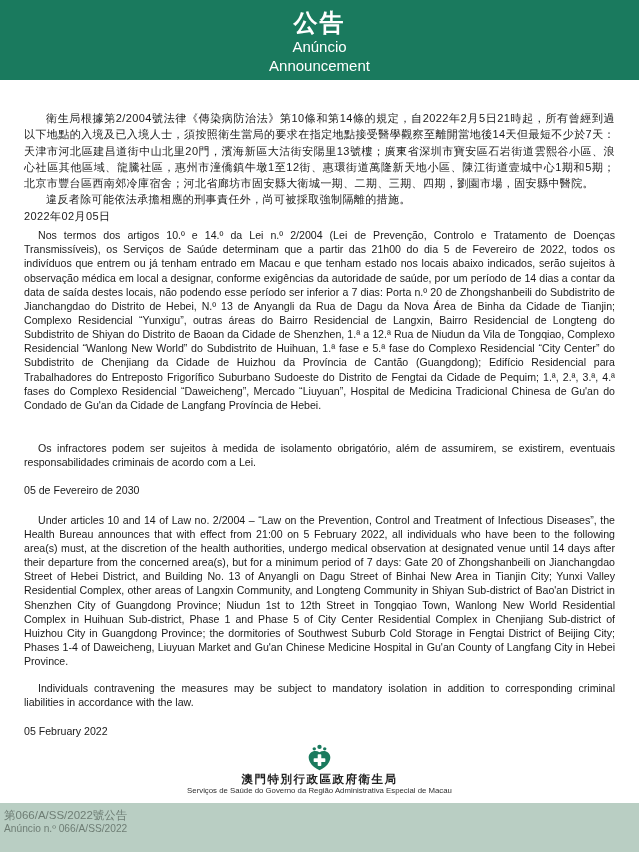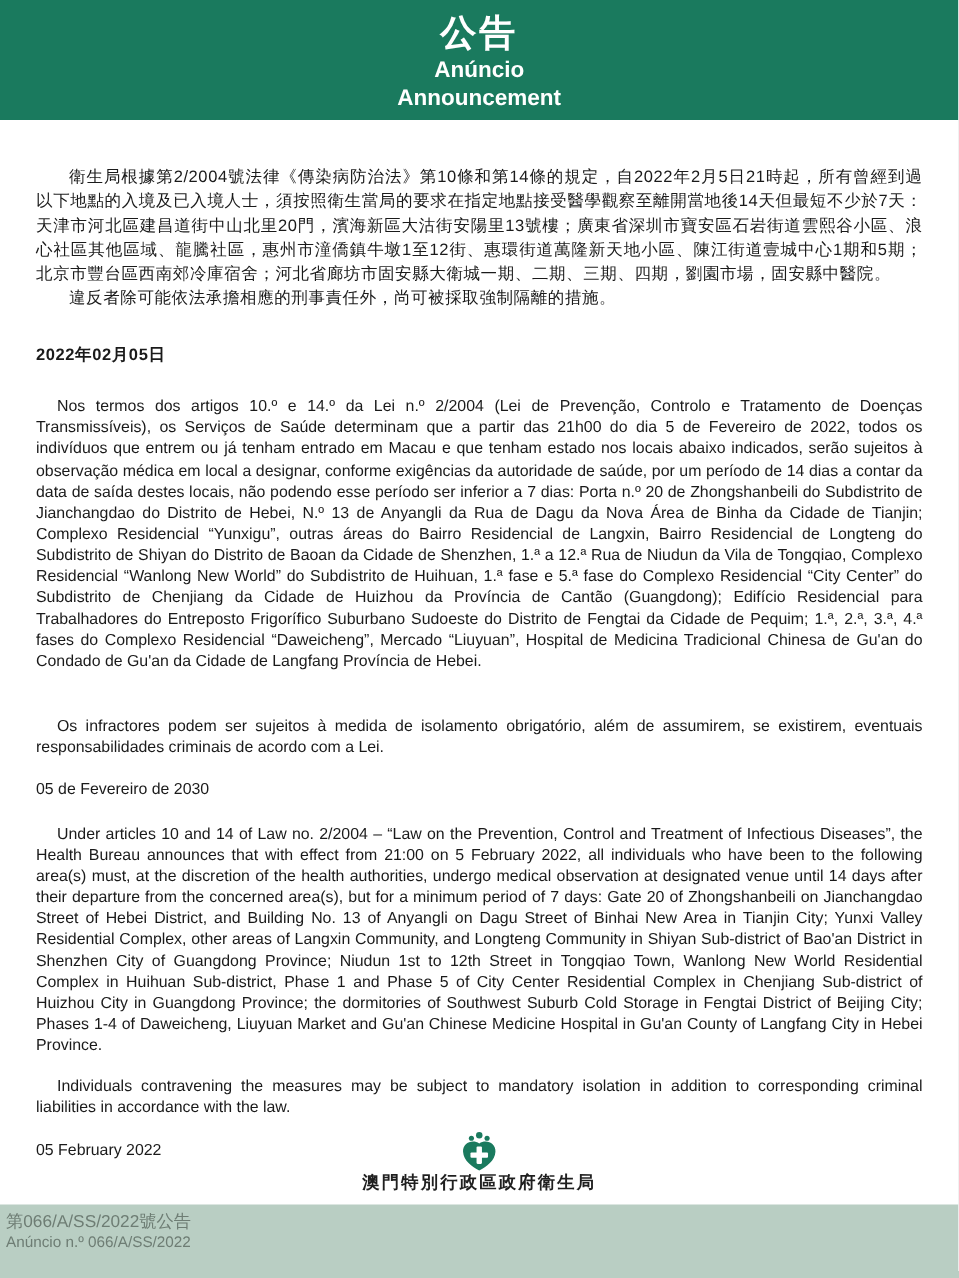--- a/index.html
+++ b/index.html
@@ -15,35 +15,35 @@
   
   .banner {
     background: var(--header-bg, #1a7a5e);
     color: #fff;
     text-align: center;
     height: 80px;
     padding-top: 9px;
     box-sizing: border-box;
   }
   .title-zh { font-size: 24px; font-weight: bold; line-height: 28px; letter-spacing: 2px; }
-  .title-latin { font-size: 15px; font-weight: bold; line-height: 19px; }
+  .title-latin { font-size: 15px; font-weight: normal; line-height: 19px; }
 
   
   main { padding: 0 24px; }
   p { margin: 0; }
   .zh { font-size: 11px; line-height: 16.3px; text-align: justify; letter-spacing: 0.4px; }
   .zh.indent { text-indent: 2em; }
   .latin { font-size: 10.6px; line-height: 14.15px; text-align: justify; }
   .latin.indent { text-indent: 14px; }
   .date { text-align: left; text-indent: 0; }
 
   .mt-zh1 { margin-top: 30px; }
   .mt-zh2 { }
-  .mt-zhd { margin-top: 21px; font-weight: bold; }
-  .mt-pt1 { margin-top: 19px; }
+  .mt-zhd { margin-top: 0; }
+  .mt-pt1 { margin-top: 4px; }
   .mt-pt2 { margin-top: 29px; }
   .mt-ptd { margin-top: 14px; }
   .mt-en1 { margin-top: 15px; }
   .mt-en2 { margin-top: 13px; }
   .mt-end { margin-top: 14px; }
 
   
   .org {
     position: absolute; left: 0; right: 0; bottom: 49px;
     text-align: center;
@@ -98,20 +98,21 @@
         <circle cx="9.2" cy="5.4" r="1.9"></circle>
         <circle cx="20.8" cy="5.4" r="1.9"></circle>
         <path d="M15 9.2 C 20 5.6, 27.4 8.8, 27 15.4 C 26.6 22, 20.4 26.6, 15 29.2 C 9.6 26.6, 3.4 22, 3 15.4 C 2.6 8.8, 10 5.6, 15 9.2 Z"></path>
       </g>
       <g fill="#ffffff">
         <rect x="13" y="11.4" width="4" height="13" rx="0.8"></rect>
         <rect x="8.5" y="15.9" width="13" height="4" rx="0.8"></rect>
       </g>
     </svg>
     <div class="org-zh">澳門特別行政區政府衛生局</div>
+    <div class="org-pt">Serviços de Saúde do Governo da Região Administrativa Especial de Macau</div>
   </div>
 
   <footer class="band">
     <div class="ref-zh">第066/A/SS/2022號公告</div>
     <div class="ref-latin">Anúncio n.º 066/A/SS/2022</div>
   </footer>
 
 </div>
 
 </body></html>

